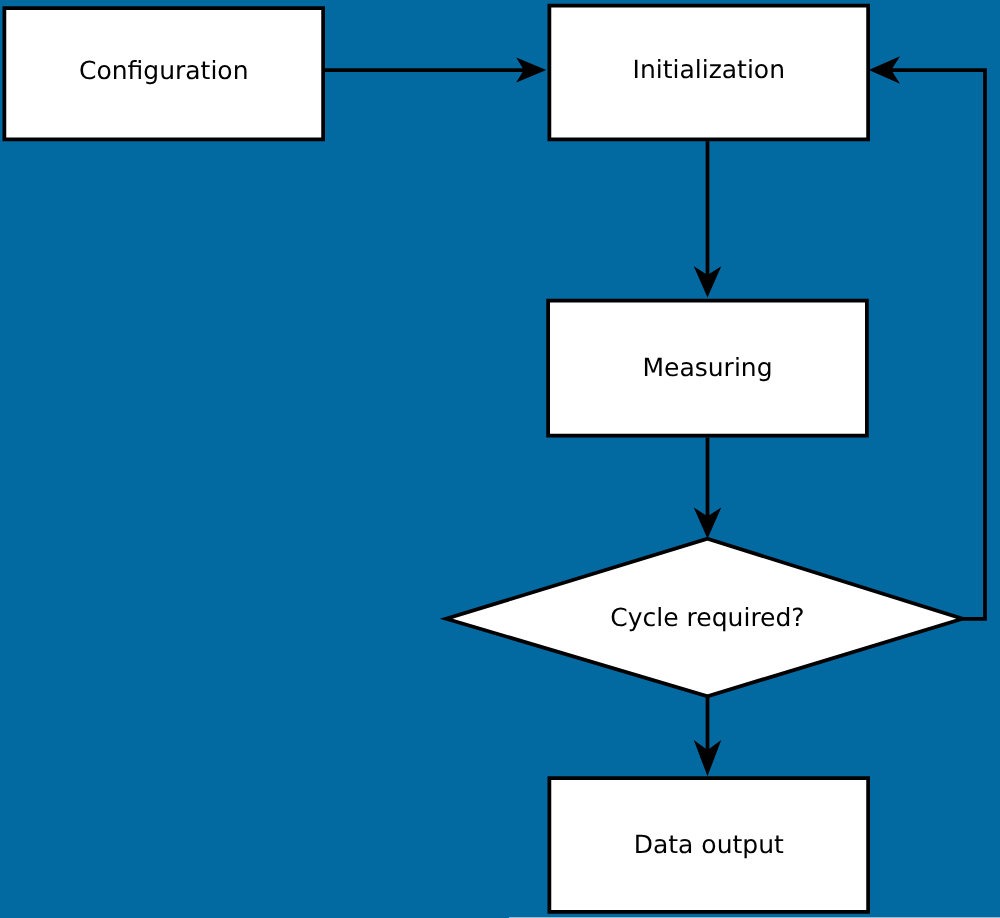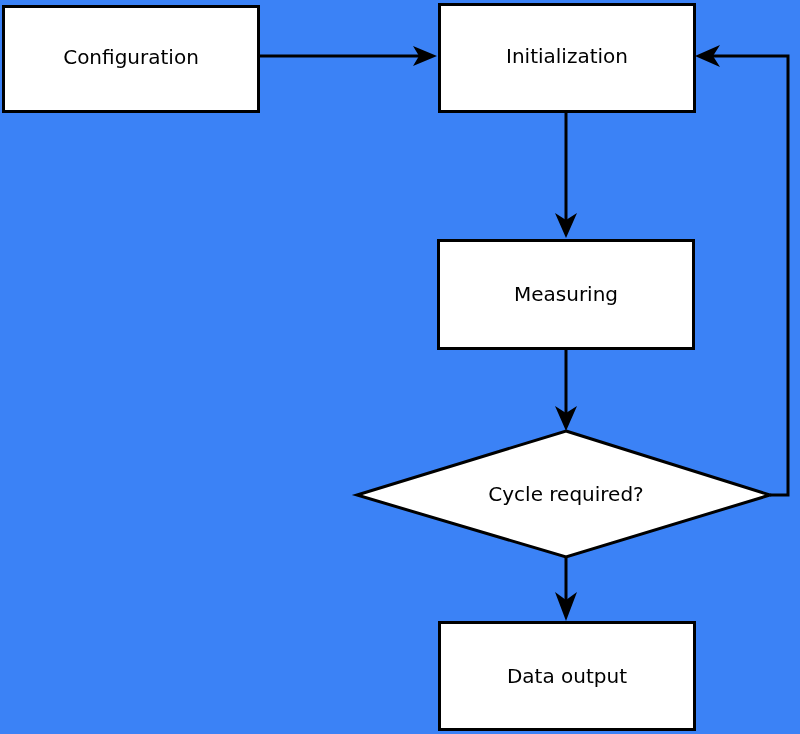--- a/index.html
+++ b/index.html
@@ -7,21 +7,21 @@
     padding: 0;
     background: #ffffff;
   }
   body {
     font-family: "DejaVu Sans", sans-serif;
   }
   #canvas {
     position: relative;
     width: 800px;
     height: 734px;
-    background: #3b82f6;
+    background: #0369a1;
     overflow: hidden;
   }
   #flow-svg {
     position: absolute;
     left: 0;
     top: 0;
     width: 800px;
     height: 734px;
     display: block;
   }

